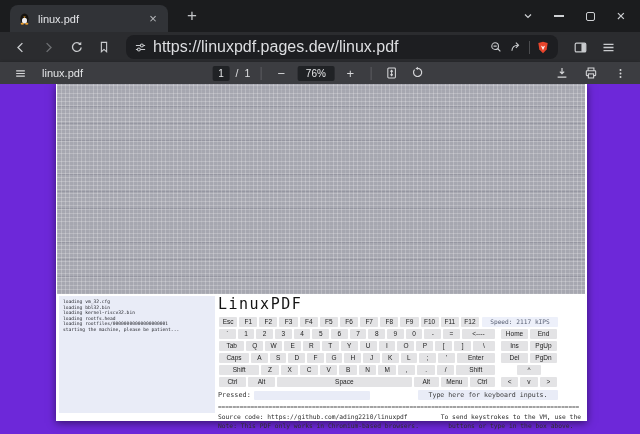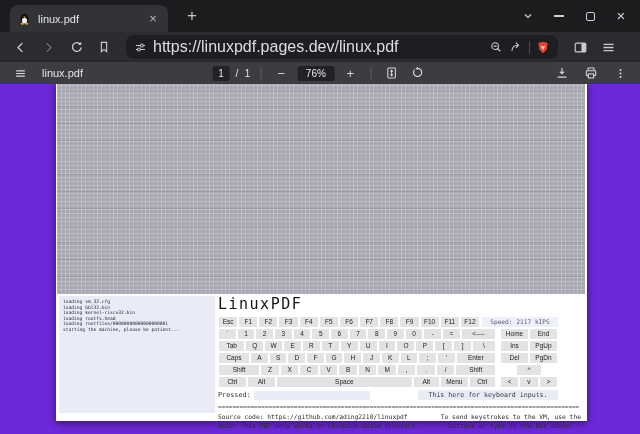--- a/index.html
+++ b/index.html
@@ -370,21 +370,21 @@
                   <div class="kb-nav">
                     <div class="key" style="flex: 1 1 0px;">&lt;</div>
                     <div class="key" style="flex: 1 1 0px;">v</div>
                     <div class="key" style="flex: 1 1 0px;">&gt;</div>
                   </div>
                 </div>
               </div>
             <div class="pressed-row">
               <span class="pressed-label">Pressed:</span>
               <span class="pressed-field"></span>
-              <span class="hint-field">This here for keyboard inputs.</span>
+              <span class="hint-field">Type here for keyboard inputs.</span>
             </div>
           </div>
           <div class="sep-line">====================================================================================================</div>
           <div class="footer">
             <div class="f-col">
               <span class="f-line">Source code: https://github.com/ading2210/linuxpdf</span>
               <span class="f-line">Note: This PDF only works in Chromium-based browsers.</span>
             </div>
             <div class="f-col f-right">
               <span class="f-line">To send keystrokes to the VM, use the</span>

